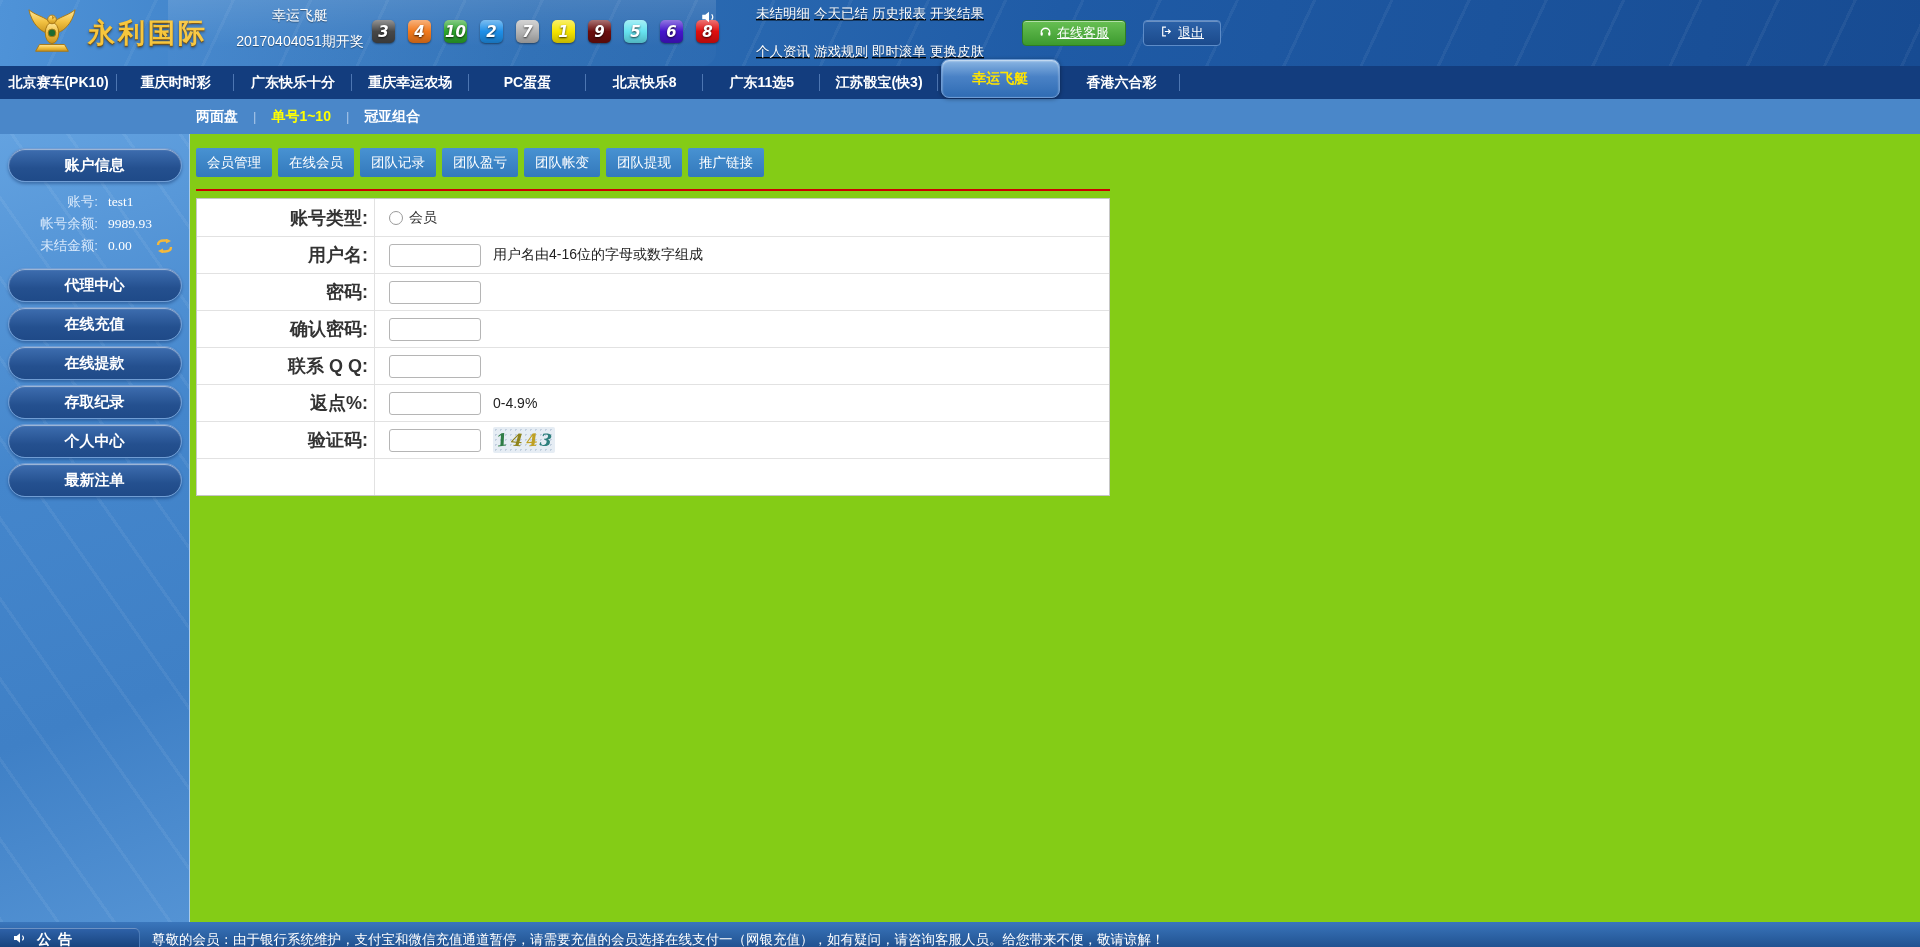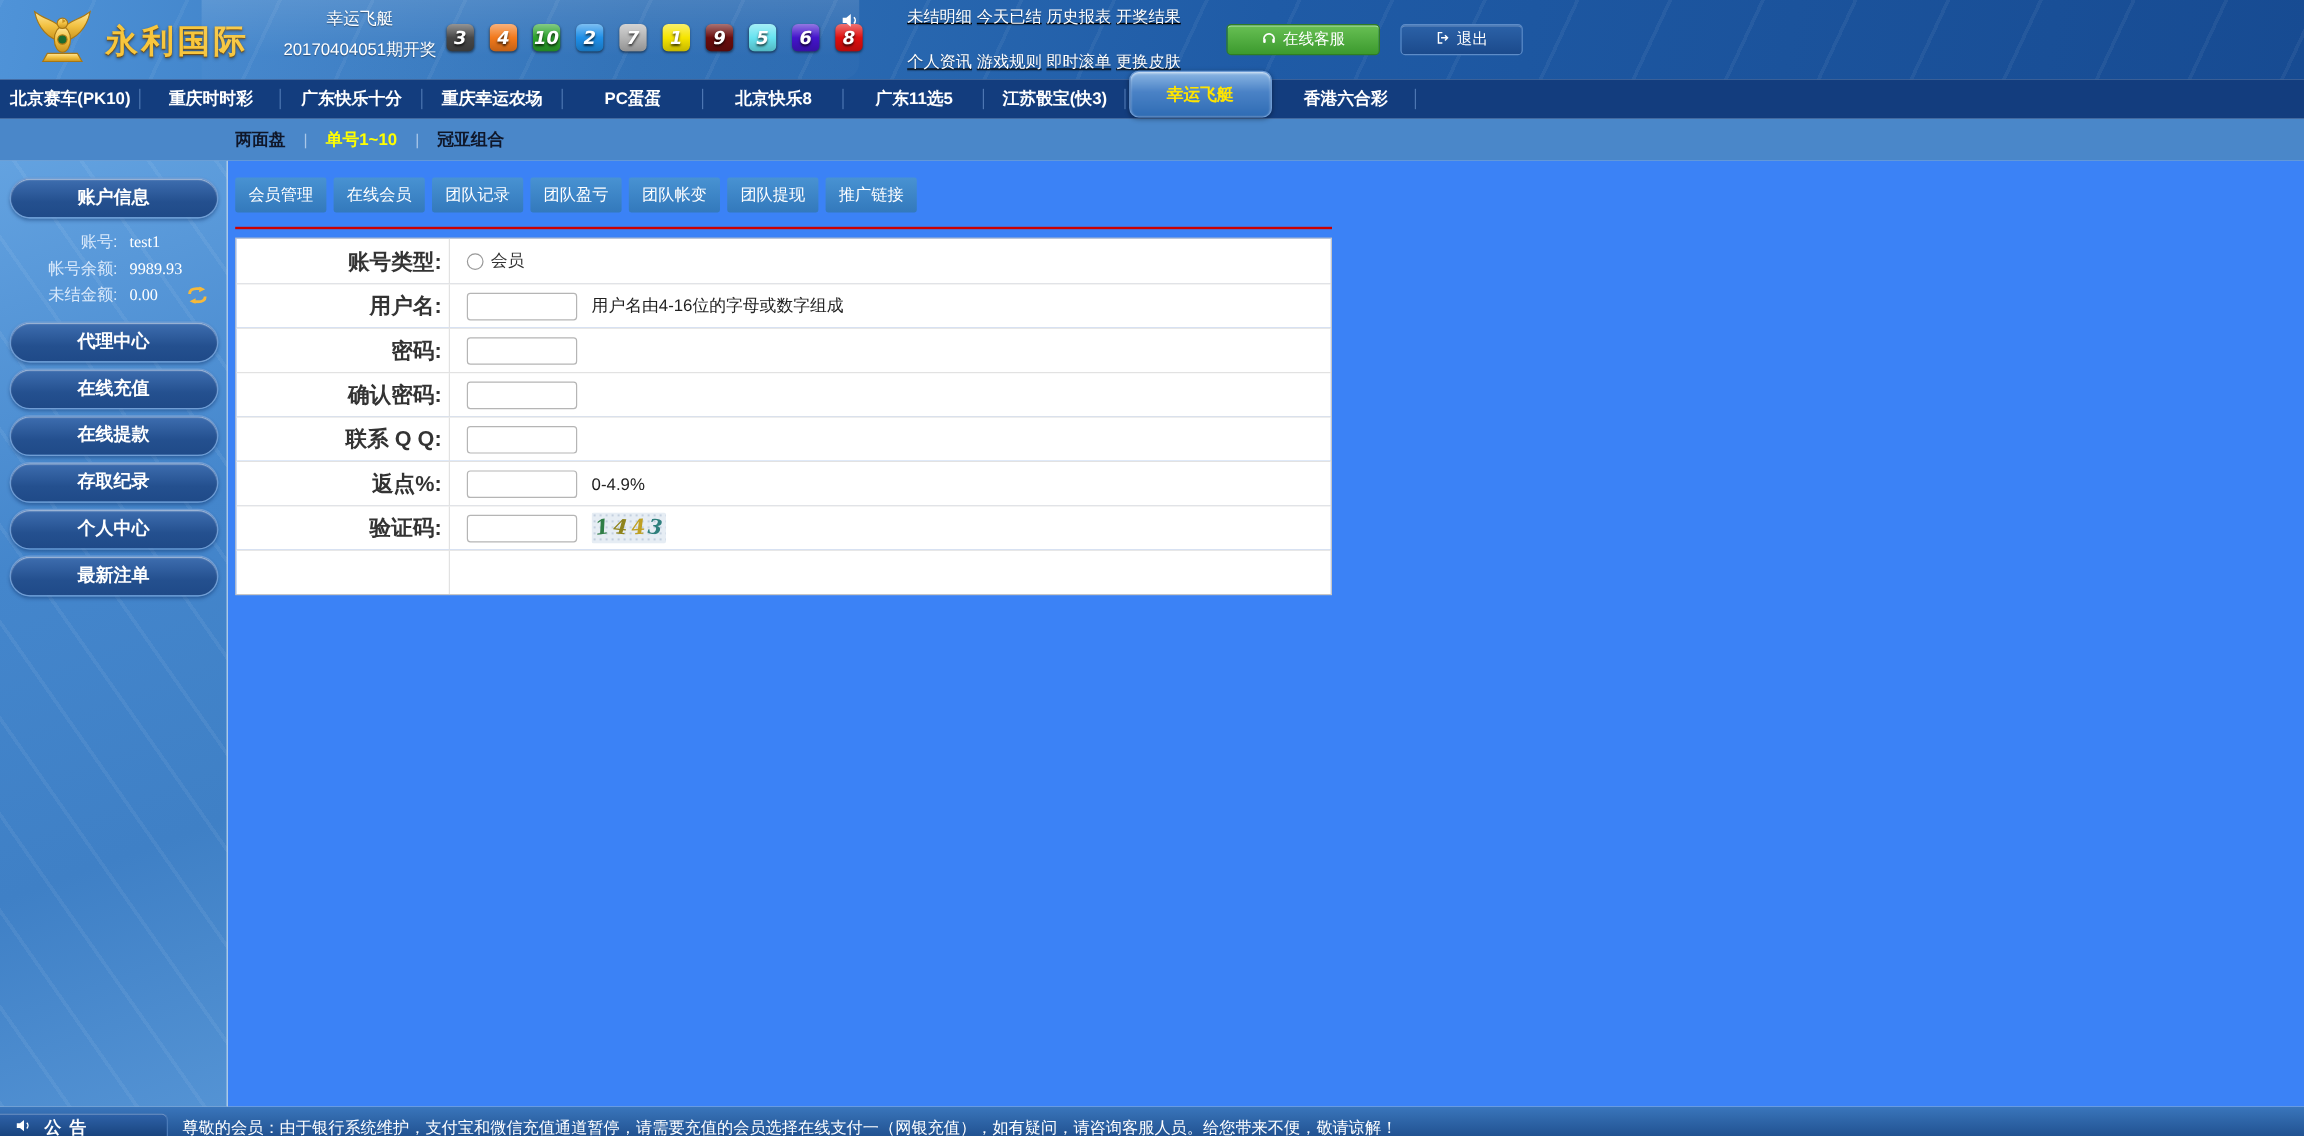--- a/index.html
+++ b/index.html
@@ -25,43 +25,43 @@
     justify-content:center; font-style:italic; font-weight:bold; font-size:15px;
     font-family:"DejaVu Sans",sans-serif; text-shadow:0 1px 2px rgba(0,0,0,.75);
     background-image:linear-gradient(rgba(255,255,255,.42), rgba(255,255,255,0) 50%, rgba(0,0,0,.2));
     box-shadow:0 1px 2px rgba(0,0,0,.45); }
   .speaker-top { position:absolute; left:700px; top:8px; }
   .top-menu { position:absolute; left:756px; top:5px; width:228px; display:flex;
     flex-direction:column; gap:20px;text-decoration:underline; }
   .menu-row { display:flex; justify-content:space-between; }
   .menu-link { color:#fff; font-size:13.5px; cursor:pointer; text-shadow:0 1px 1px rgba(0,0,0,.4); }
   .header-buttons { position:absolute; left:1022px; top:20px; display:flex; gap:17px; }
-  .hbtn { height:26px; display:flex; align-items:center; gap:5px; padding:0 28px;
-    border-radius:4px; color:#fff; font-size:13px; cursor:pointer; }
+  .hbtn { height:26px; display:flex; align-items:center; gap:5px; padding:0 16px;
+    border-radius:4px; color:#fff; font-size:13px; cursor:pointer;text-decoration:underline; }
   .btn-service { background:linear-gradient(#68c054,#3c9a2e); border:1px solid #2f7d24;
     box-shadow:inset 0 1px 0 rgba(255,255,255,.5); }
   .btn-logout { background:linear-gradient(#2c62a8,#1b4a8c); border:1px solid #5d8cc8;
     box-shadow:inset 0 1px 0 rgba(255,255,255,.3); }
 
   
   .nav { height:33px; background:#133d7e; }
   .nav-tabs { display:flex; width:1180px; height:100%; }
   .nav-tab { flex:1; position:relative; display:flex; align-items:center; justify-content:center;
     color:#fff; font-size:14px; font-weight:bold; cursor:pointer; }
   .nav-tab:not(.active)::after { content:""; position:absolute; right:0; top:8px; height:17px;
     width:1px; background:rgba(125,165,220,.55); }
   .nav-tab.active { margin:-7px 3px 1px; border-radius:8px; color:#ffe400;
     background:linear-gradient(#8cb7e4,#4a82c6 45%,#2f6cb4);
     box-shadow:inset 0 1px 2px rgba(255,255,255,.65), 0 1px 4px rgba(0,0,0,.4);
     border:1px solid #6d9bd4; }
 
   
   .subnav { height:35px; background:#4a87c9; display:flex; align-items:center;
     padding-left:196px; gap:15px; }
-  .subnav-link { color:#0f172a; font-size:14px; font-weight:bold; cursor:pointer; }
+  .subnav-link { color:#ffffff; font-size:14px; font-weight:bold; cursor:pointer; }
   .subnav-link.active { color:#ffff00; }
   .subnav-sep { color:#a9c7e8; font-size:13px; }
 
   
   .mainwrap { display:flex; height:788px; }
   .sidebar { position:relative; width:190px; flex:0 0 190px;
     background:linear-gradient(160deg,#63a2e0 0%,#4486cc 40%,#3f80c6 72%,#5493d4 100%);
     border-right:1px solid #a9c9e8; }
   .sidebar::before { content:""; position:absolute; inset:0;
     background:repeating-linear-gradient(55deg, rgba(255,255,255,.06) 0 3px, transparent 3px 46px); }
@@ -71,21 +71,21 @@
     background:linear-gradient(#3e6eb0,#24508f 60%,#1f4a88);
     box-shadow:inset 0 1px 1px rgba(255,255,255,.55), 0 2px 3px rgba(0,30,80,.35); }
   .side-account { margin-top:14px; }
   .account-info { position:relative; margin:12px 0 14px; }
   .info-row { display:flex; align-items:center; margin:6px 0; font-size:13.5px; height:16px; }
   .info-label { width:98px; text-align:right; color:#d9e9fb; }
   .info-value { margin-left:10px; color:#fff;font-family:Liberation Serif, serif; }
   .refresh { margin-left:24px; cursor:pointer; display:flex; }
   .side-stack { position:relative; display:flex; flex-direction:column; gap:5px; }
 
-  .content { flex:1; background:#3b82f6; padding:14px 0 0 6px; }
+  .content { flex:1; background:#84cc16; padding:14px 0 0 6px; }
   .content-tabs { display:flex; gap:6px; }
   .ctab { height:29px; display:flex; align-items:center; padding:0 11px; cursor:pointer;
     background:linear-gradient(#4892d2,#3379bc); color:#fff; font-size:13.5px; border-radius:2px; }
   .red-line { width:914px; height:2px; background:#cc0000; margin-top:12px; }
 
   
   .form-table { width:914px; border:1px solid #c6c6c6; margin-top:7px; color:#333; }
   .form-title { background:#ececec; border-bottom:1px solid #d5d5d5; height:33px;
     line-height:33px; padding-left:12px; font-weight:bold; font-size:14px; color:#222; }
   .form-row { display:flex; align-items:stretch; min-height:37px; background:#fff; }

